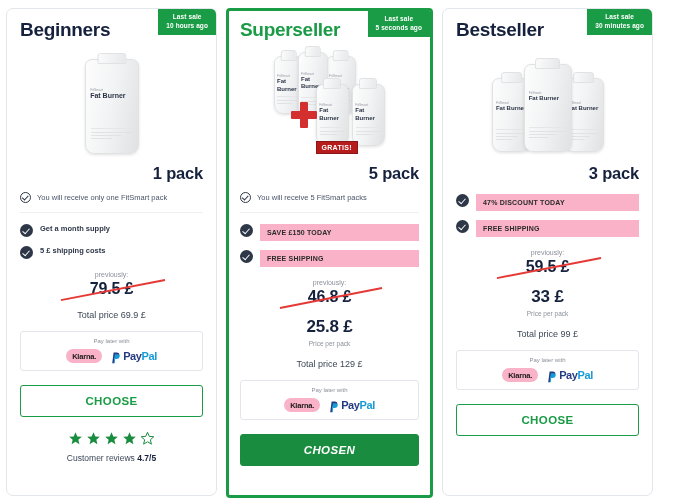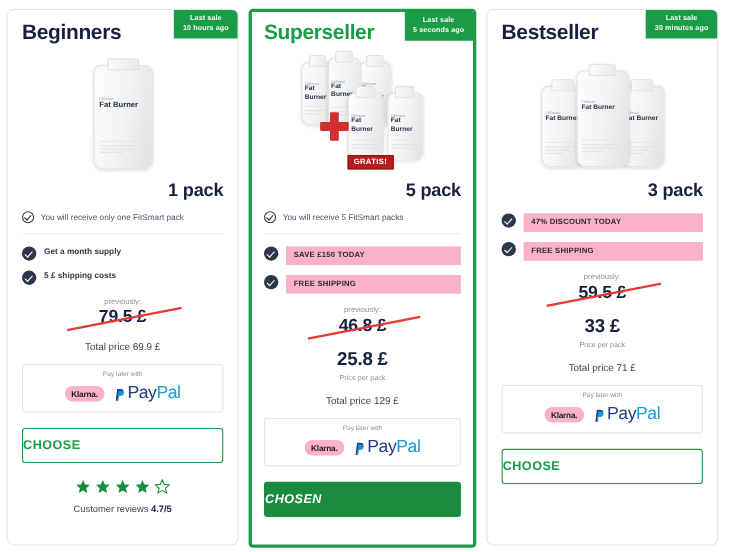--- a/index.html
+++ b/index.html
@@ -277,27 +277,28 @@
     font-weight: bold;
     padding: 2.5px 6px;
     border-radius: 7px;
     letter-spacing: -.2px;
   }
   .paypal { display: flex; align-items: center; gap: 2px; }
   .paypal .pmark {
     width: 11px; height: 12px;
     position: relative;
   }
-  .paypal .pwords { font-size: 16px; font-weight: normal; letter-spacing: -.4px; }
+  .paypal .pwords { font-size: 11px; font-weight: bold; letter-spacing: -.4px; }
   .paypal .pwords .pa { color: #253b80; }
   .paypal .pwords .pb { color: #179bd7; }
   .btn {
     display: block;
     width: 100%;
     margin-top: 14px;
+    text-align: center;
     font-size: 11.5px;
     font-weight: bold;
     letter-spacing: .4px;
     padding: 9px 0;
     border-radius: 3px;
     cursor: pointer;
   }
   .btn-outline {
     border: 1.5px solid #1a9b45;
     color: #1a9b45;
@@ -563,21 +564,21 @@
       </div>
     </div>
 
     <div class="prev-label">previously:</div>
     <div class="old-price">
       <span>59.5 £</span>
       <span class="strike"></span>
     </div>
     <div class="new-price">33 £</div>
     <div class="per-pack">Price per pack</div>
-    <div class="total-price">Total price 71  £</div>
+    <div class="total-price">Total price 99  £</div>
 
     <div class="paybox">
       <div class="plw">Pay later with</div>
       <div class="paylogos">
         <span class="klarna">Klarna.</span>
         <span class="paypal">
           <span class="pmark">
             <svg width="11" height="12" viewBox="0 0 11 12">
                 <path d="M2.2 11.3 3.6.6h3.2c1.8 0 2.8.9 2.5 2.5-.3 1.8-1.6 2.7-3.5 2.7H4.5l-.5 5.5z" fill="#253b80"></path>
                 <path d="M3.6 11.3 4.9 2.2h2.6c1.6 0 2.5.8 2.2 2.3-.3 1.7-1.5 2.5-3.2 2.5H5.2l-.5 4.3z" fill="#179bd7"></path>

